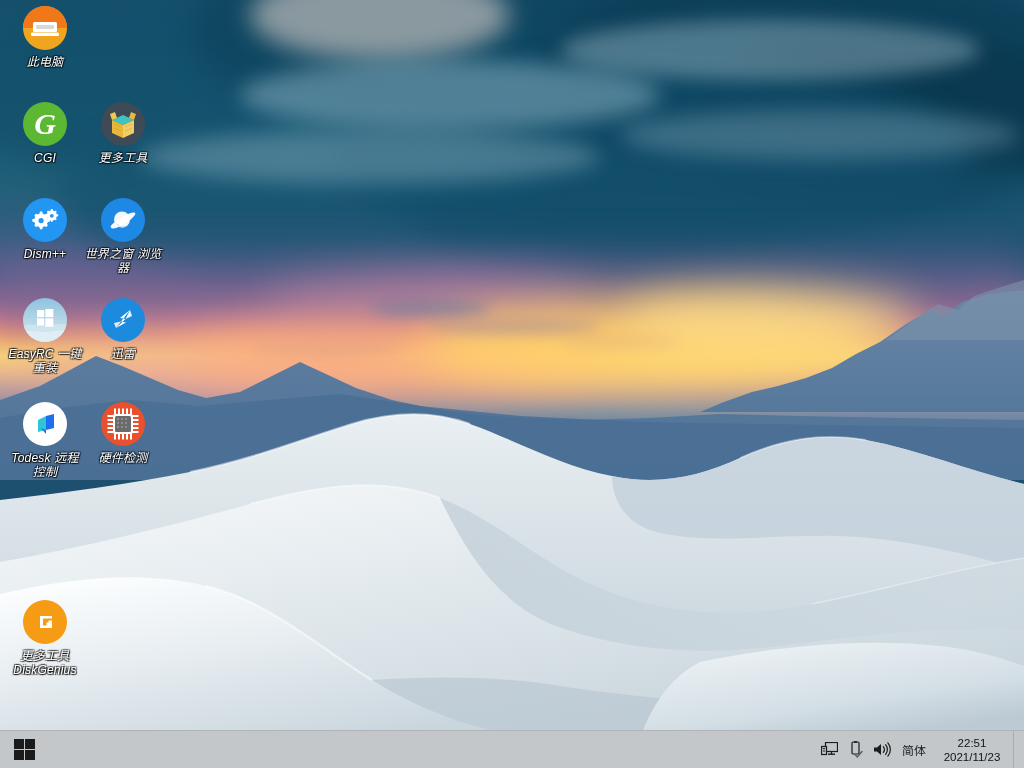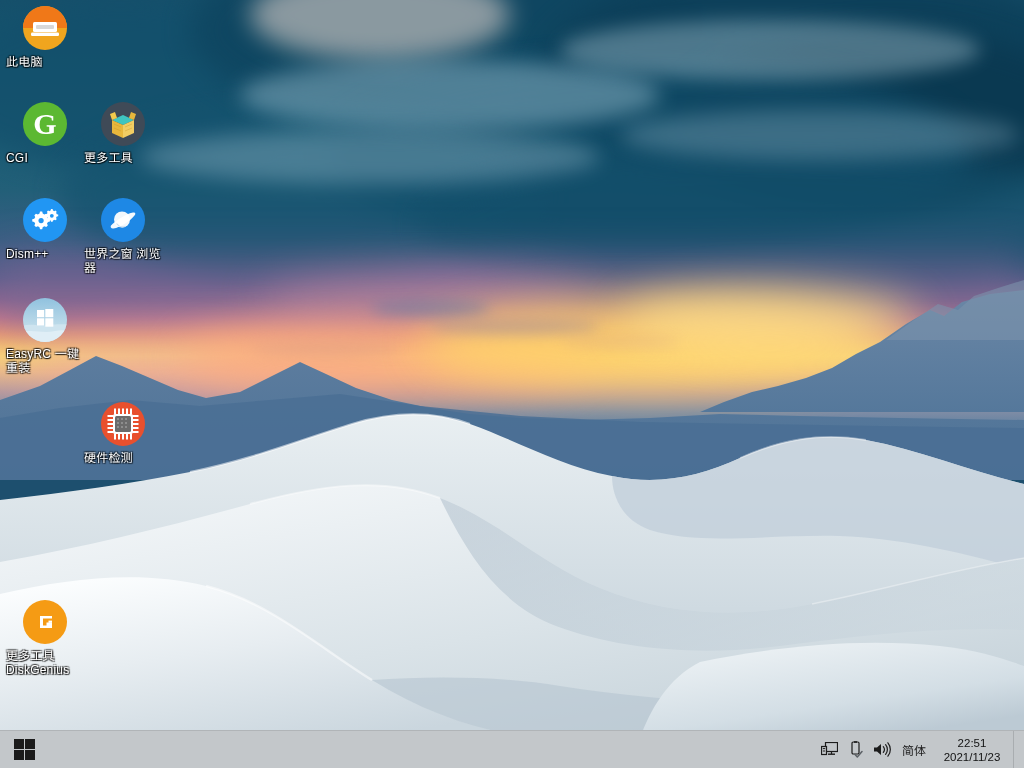--- a/index.html
+++ b/index.html
@@ -110,21 +110,23 @@
   
   #icon-grid {
     position: absolute;
     left: 0; top: 0;
     width: 170px;
     height: 730px;
   }
   .icon-cell {
     position: absolute;
     width: 78px;
+    text-align: center;
     cursor: default;
+    font-style: italic;
   }
   .icon-art {
     width: 48px;
     height: 48px;
     margin: 0 auto;
     position: relative;
   }
   .icon-art svg { display:block; width:48px; height:48px; }
   .icon-label {
     margin-top: 3px;
@@ -416,21 +418,43 @@
         <svg viewBox="0 0 48 48">
           <circle cx="24" cy="24" r="22" fill="#1e88e5"></circle>
           <circle cx="23" cy="23.5" r="8" fill="#f2f7fb"></circle>
           <path d="M12,29.5 C16,25.5 26,18 34,16.5 C36.5,16 37,17.5 35.5,19.5 C31.5,25 21,31.5 14.5,32.5 C12.2,32.9 11,31.2 12,29.5 Z" fill="#ffffff" opacity=".95"></path>
           <path d="M17.5,27.5 a8,8 0 0,0 9,2.8" fill="none" stroke="#cfe0ee" stroke-width="1.1"></path>
         </svg>
       </div>
       <div class="icon-label">世界之窗 浏览器</div>
     </div>
 
-
+    <div class="icon-cell" style="left:84px; top:296px;">
+      <div class="icon-art">
+        <svg viewBox="0 0 48 48">
+          <circle cx="24" cy="24" r="22" fill="#1c8bdd"></circle>
+          <path d="M31,14 L21,22 L26.5,23 L17,32 L27,26.5 L22,25.5 Z" fill="#ffffff"></path>
+          <path d="M31,14 L26.5,23 L33,20 Z" fill="#ffffff" opacity=".9"></path>
+          <path d="M17,32 L22,25.5 L15,27 Z" fill="#ffffff" opacity=".85"></path>
+        </svg>
+      </div>
+      <div class="icon-label">迅雷</div>
+    </div>
+
+    <div class="icon-cell" style="left:6px; top:400px;">
+      <div class="icon-art">
+        <svg viewBox="0 0 48 48">
+          <circle cx="24" cy="24" r="22" fill="#ffffff"></circle>
+          <path d="M17,20 L25,16 L25,30 L17,32 Z" fill="#2fc4d6"></path>
+          <path d="M25,16 L33,14 L33,28 L25,30 Z" fill="#1e6ef0"></path>
+          <path d="M20,28 L25,30 L25,34 Z" fill="#1e6ef0"></path>
+        </svg>
+      </div>
+      <div class="icon-label">Todesk 远程控制</div>
+    </div>
 
     <div class="icon-cell" style="left:84px; top:400px;">
       <div class="icon-art">
         <svg viewBox="0 0 48 48">
           <circle cx="24" cy="24" r="22" fill="#e8502e"></circle>
           <g fill="#ffffff">
             <rect x="15" y="8.5" width="2" height="6"></rect>
               <rect x="19" y="8.5" width="2" height="6"></rect>
             <rect x="23" y="8.5" width="2" height="6"></rect>
               <rect x="27" y="8.5" width="2" height="6"></rect>

